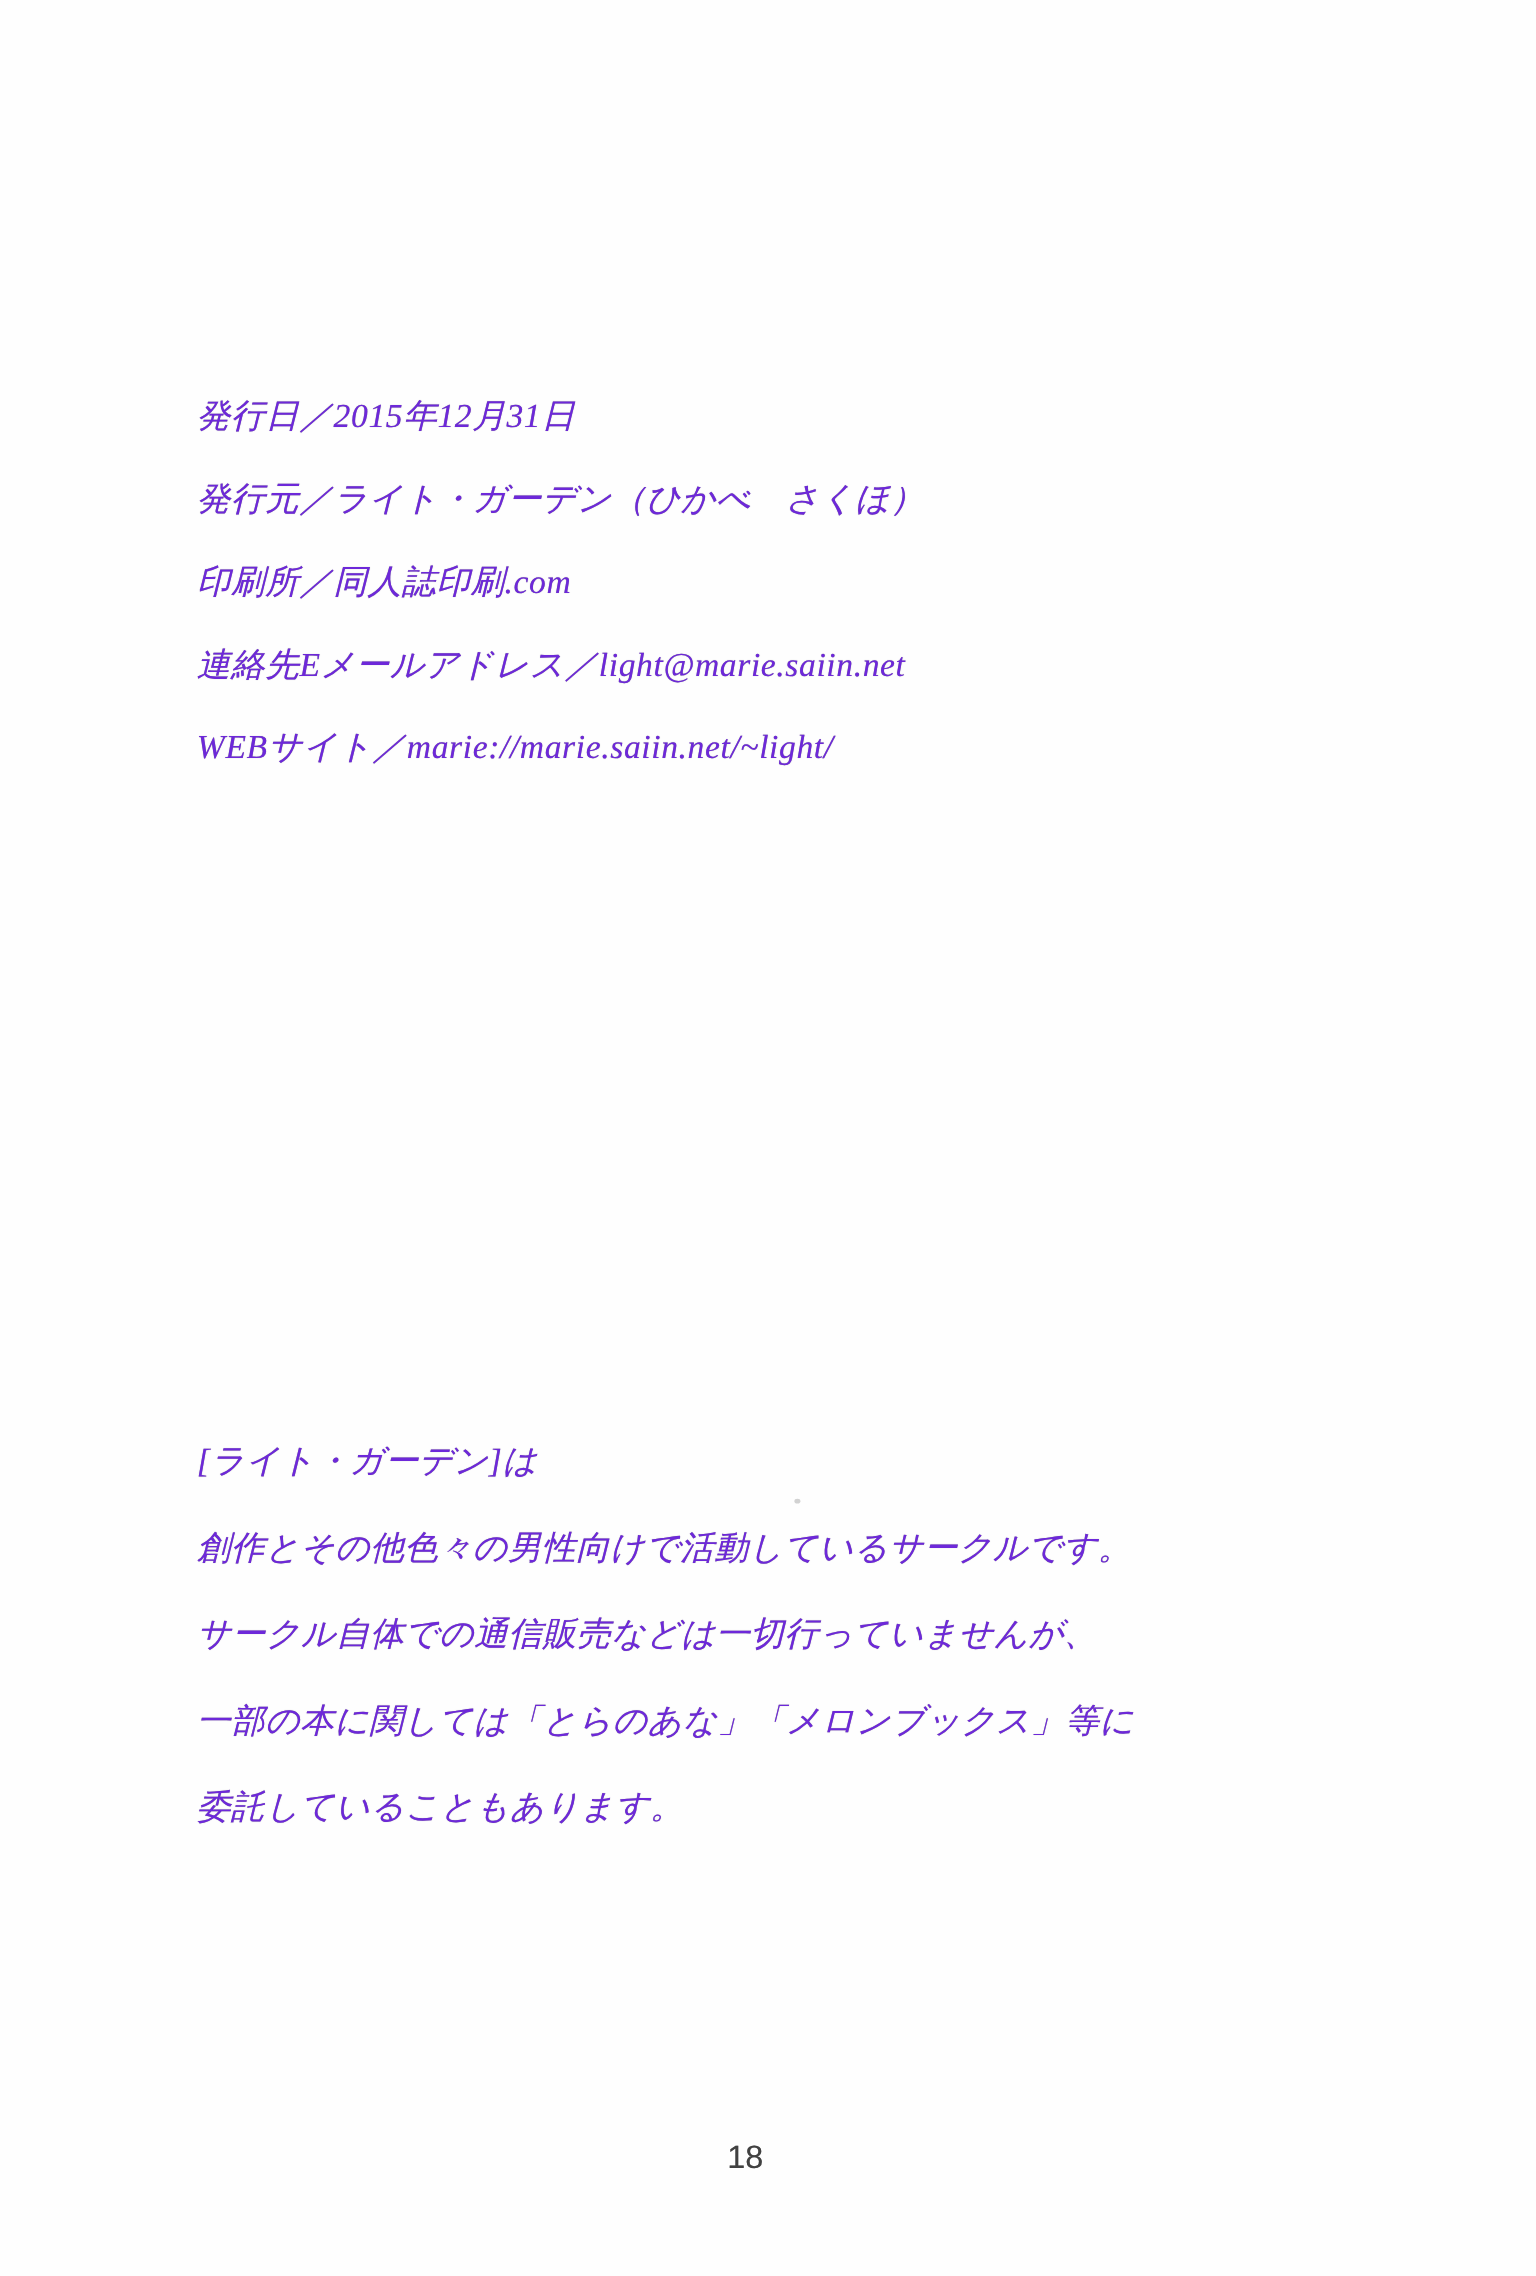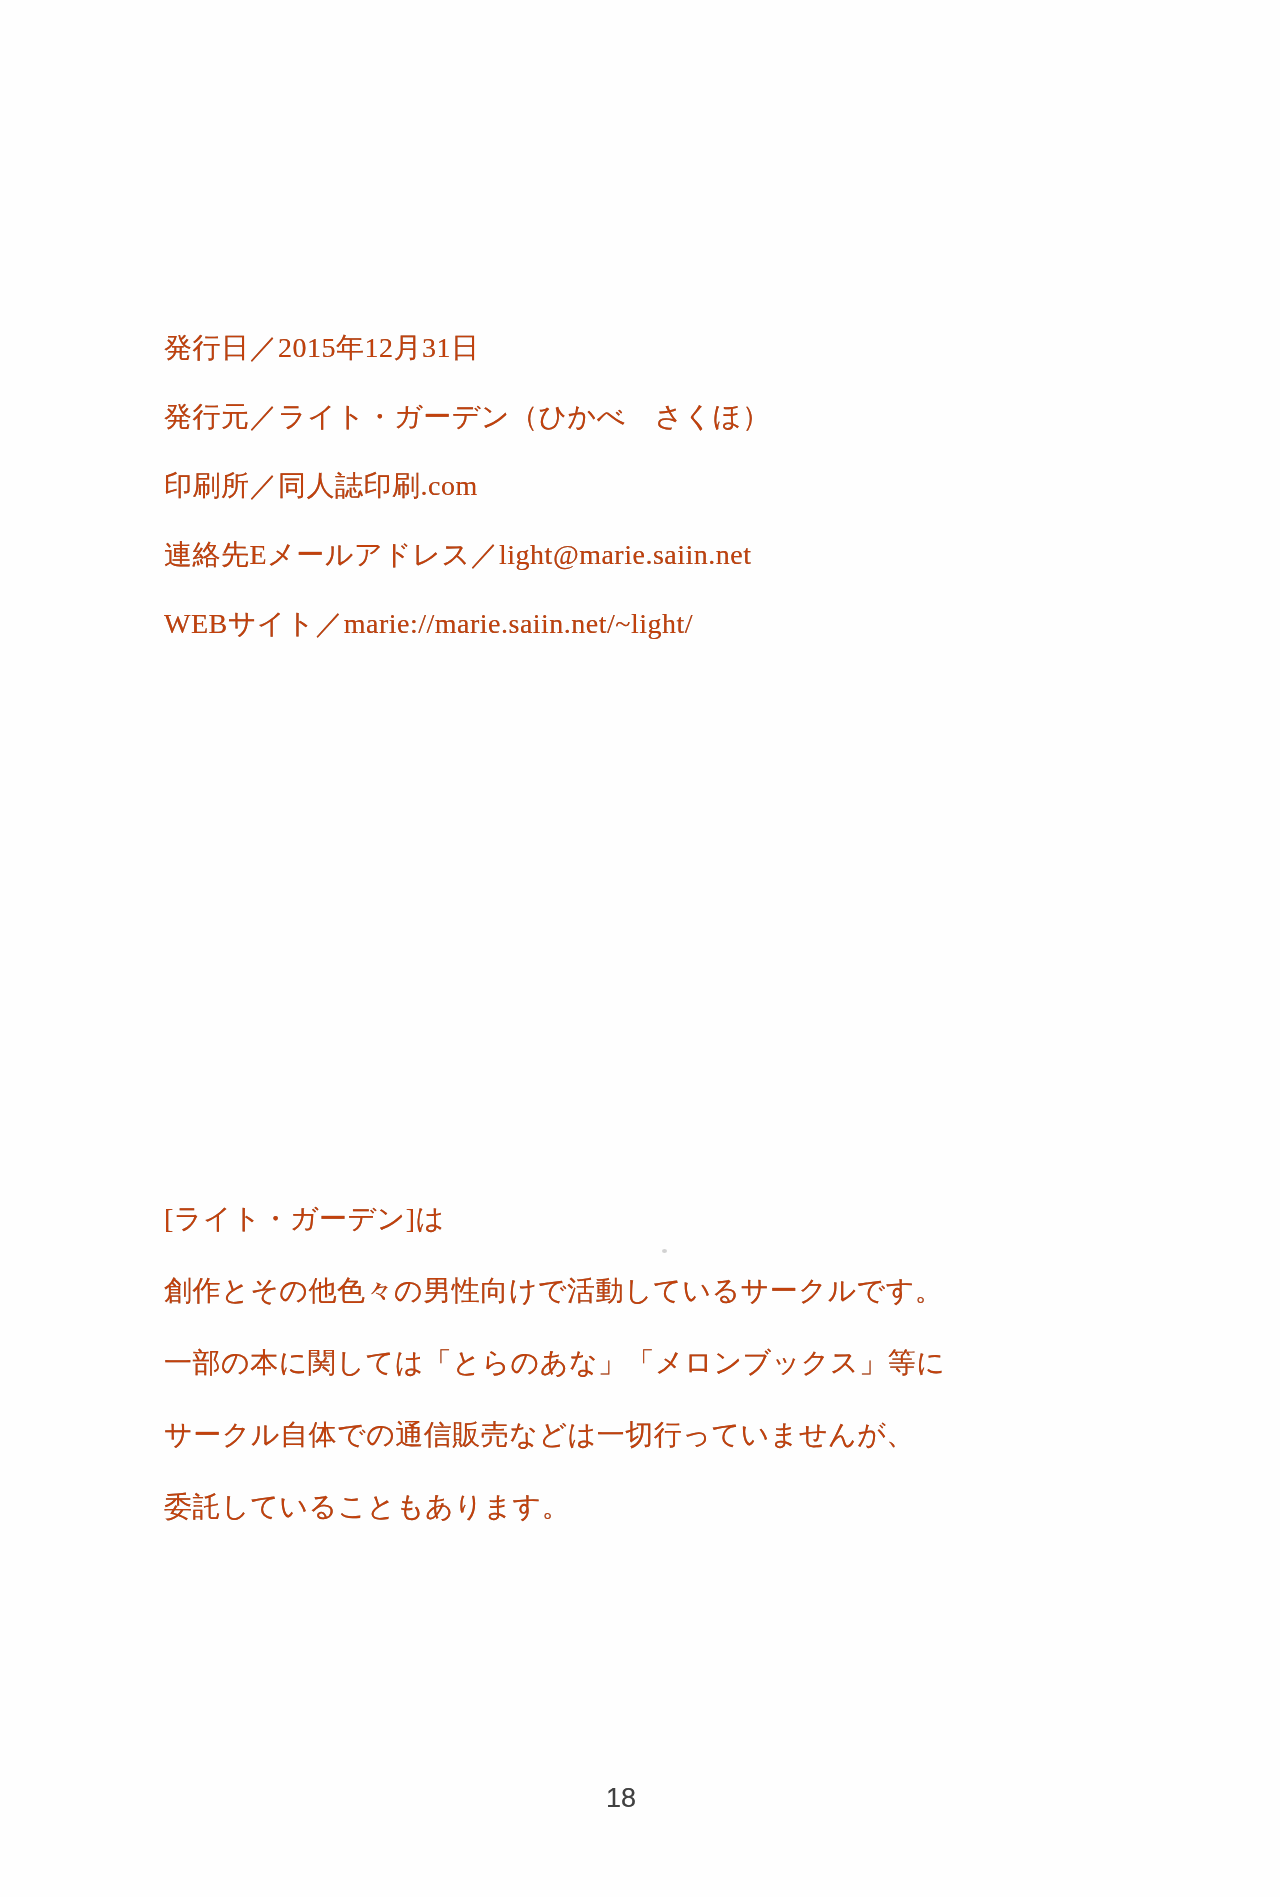--- a/index.html
+++ b/index.html
@@ -13,25 +13,26 @@
     position: relative;
     overflow: hidden;
     font-family: "Liberation Serif", "DejaVu Serif", serif;
   }
   .page {
     position: absolute;
     inset: 0;
     background: #fefefe;
   }
   .txt {
-    color: #c2410c;
+    color: #6d28d9;
     font-size: 28px;
     letter-spacing: 0.5px;
     text-shadow: 0 0 0.6px rgba(45,45,45,0.55);
     white-space: pre;
+    font-style: italic;
   }
   .colophon-block {
     position: absolute;
     left: 164px;
     top: 313px;
   }
   .colophon-block .line {
     height: 69px;
     line-height: 69px;
   }
@@ -86,22 +87,22 @@
     <div class="txt line">発行元／ライト・ガーデン（ひかべ　さくほ）</div>
     <div class="txt line">印刷所／同人誌印刷.com</div>
     <div class="txt line">連絡先Eメールアドレス／light@marie.saiin.net</div>
     <div class="txt line">WEBサイト／marie://marie.saiin.net/~light/</div>
   </div>
 
 
   <div class="circle-block">
     <div class="txt line">[ライト・ガーデン]は</div>
     <div class="txt line">創作とその他色々の男性向けで活動しているサークルです。</div>
+    <div class="txt line">サークル自体での通信販売などは一切行っていませんが、</div>
     <div class="txt line">一部の本に関しては「とらのあな」「メロンブックス」等に</div>
-    <div class="txt line">サークル自体での通信販売などは一切行っていませんが、</div>
     <div class="txt line">委託していることもあります。</div>
   </div>
 
   <div class="scan-speck"></div>
 
   <div class="page-number">18</div>
 
 </div>
 
 </body></html>

